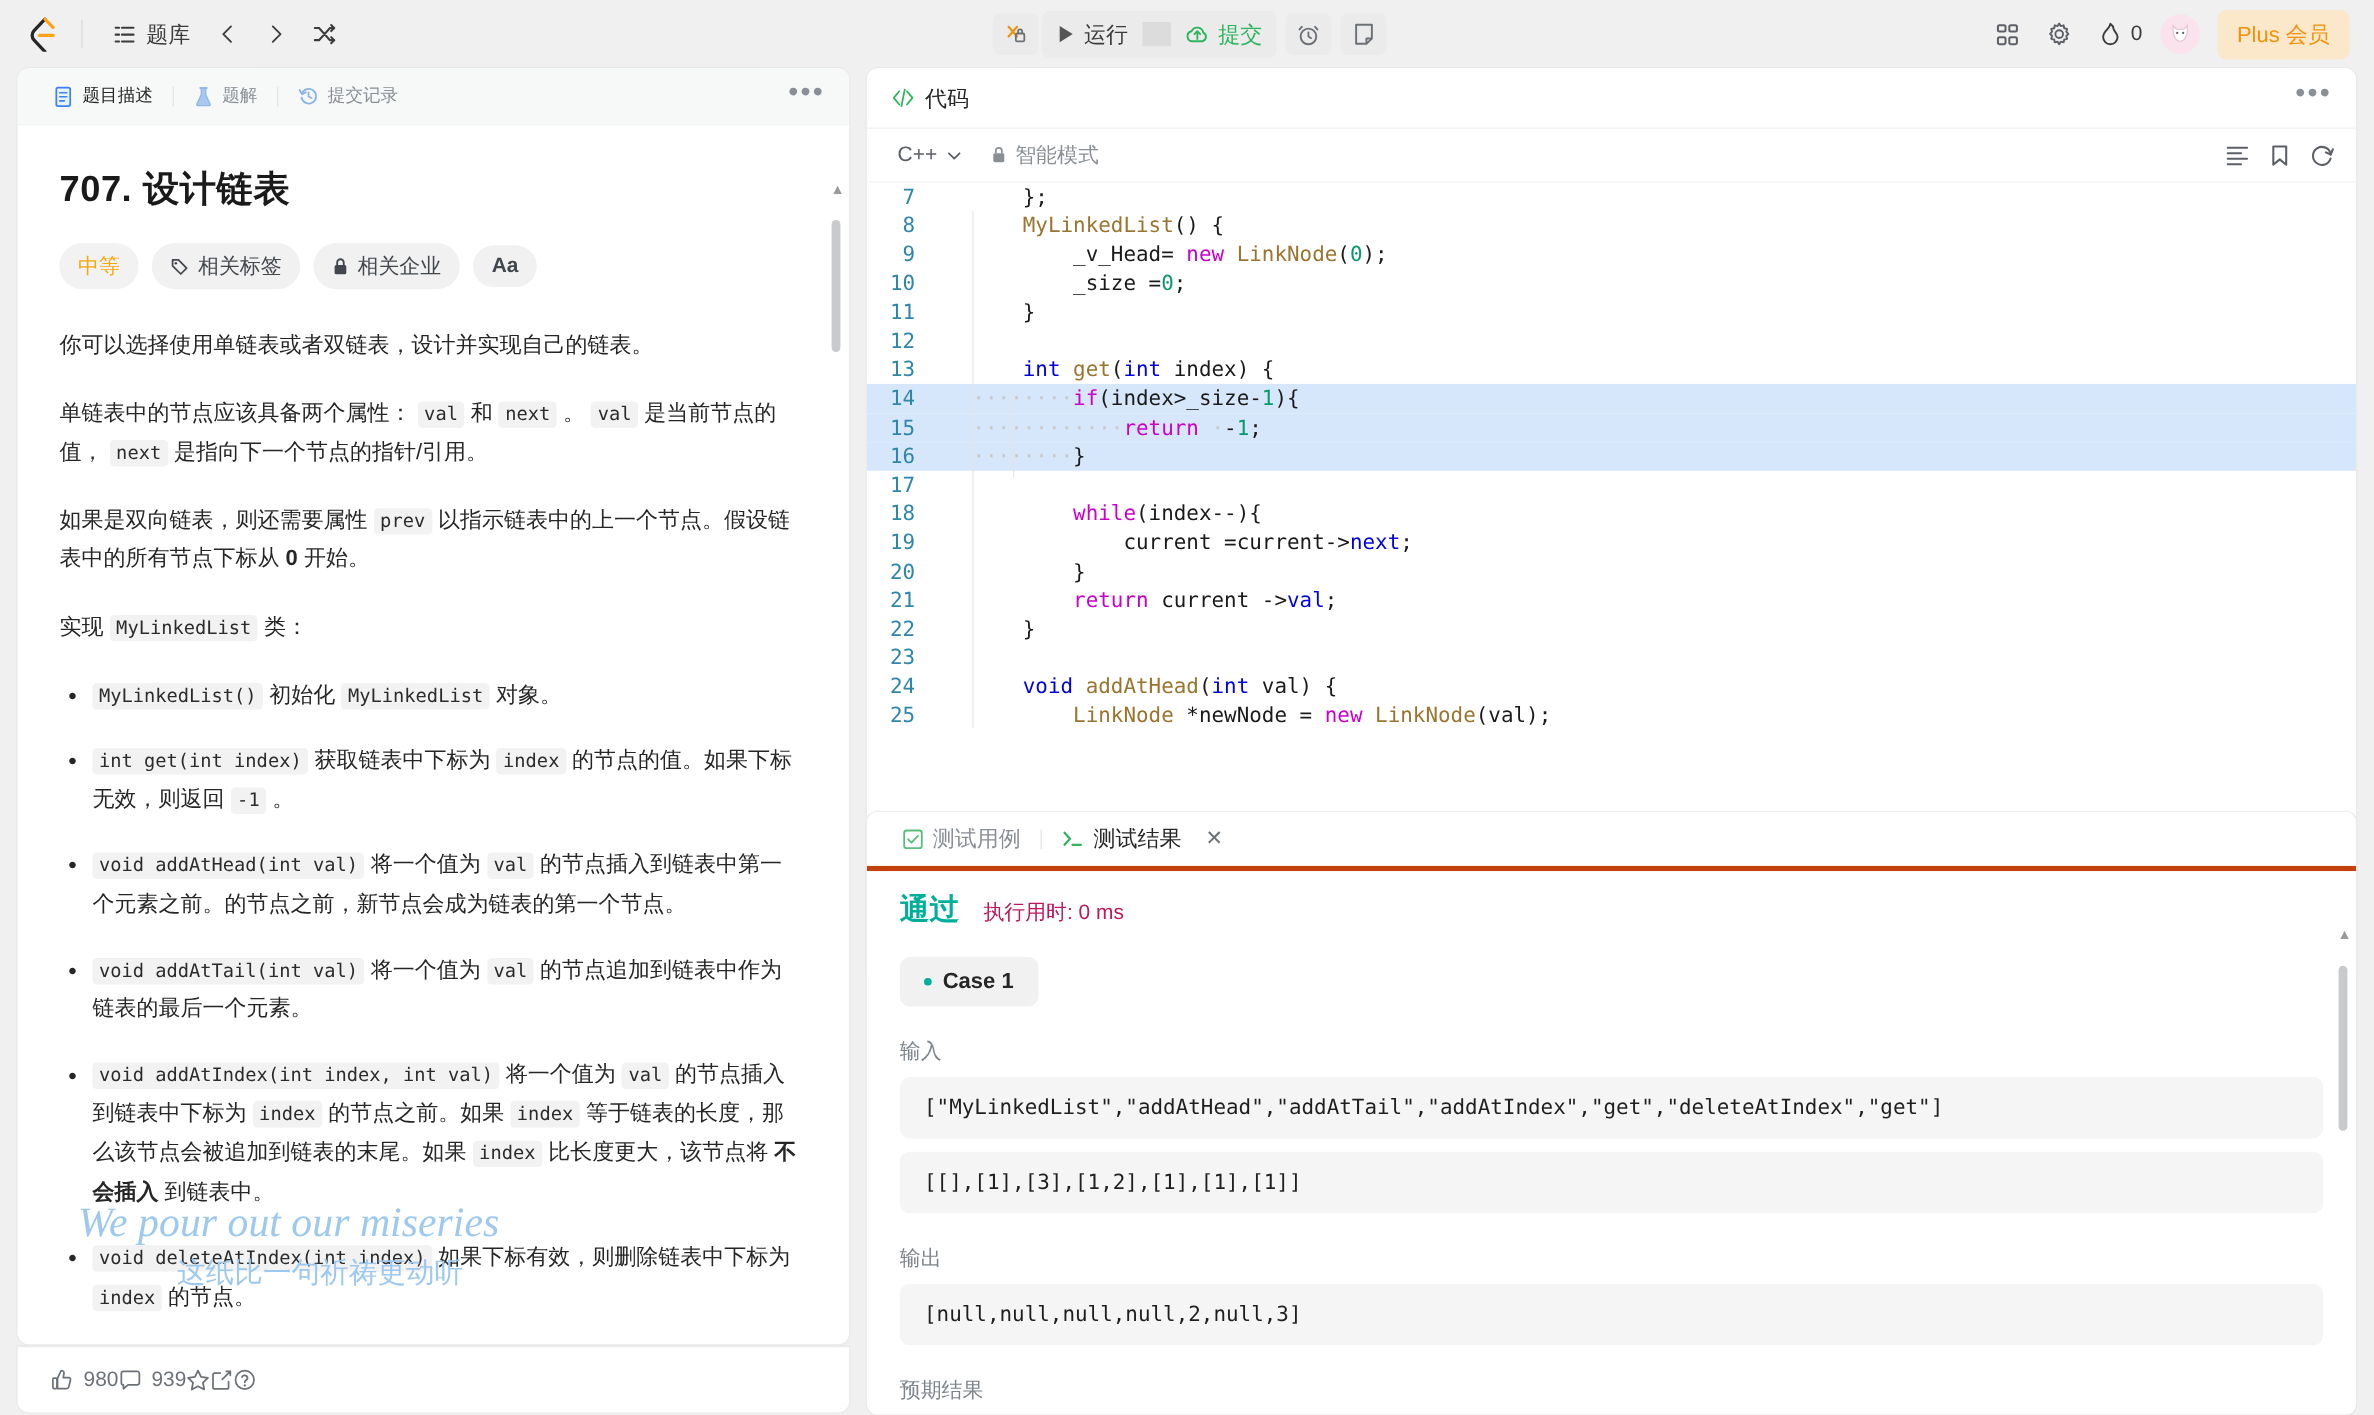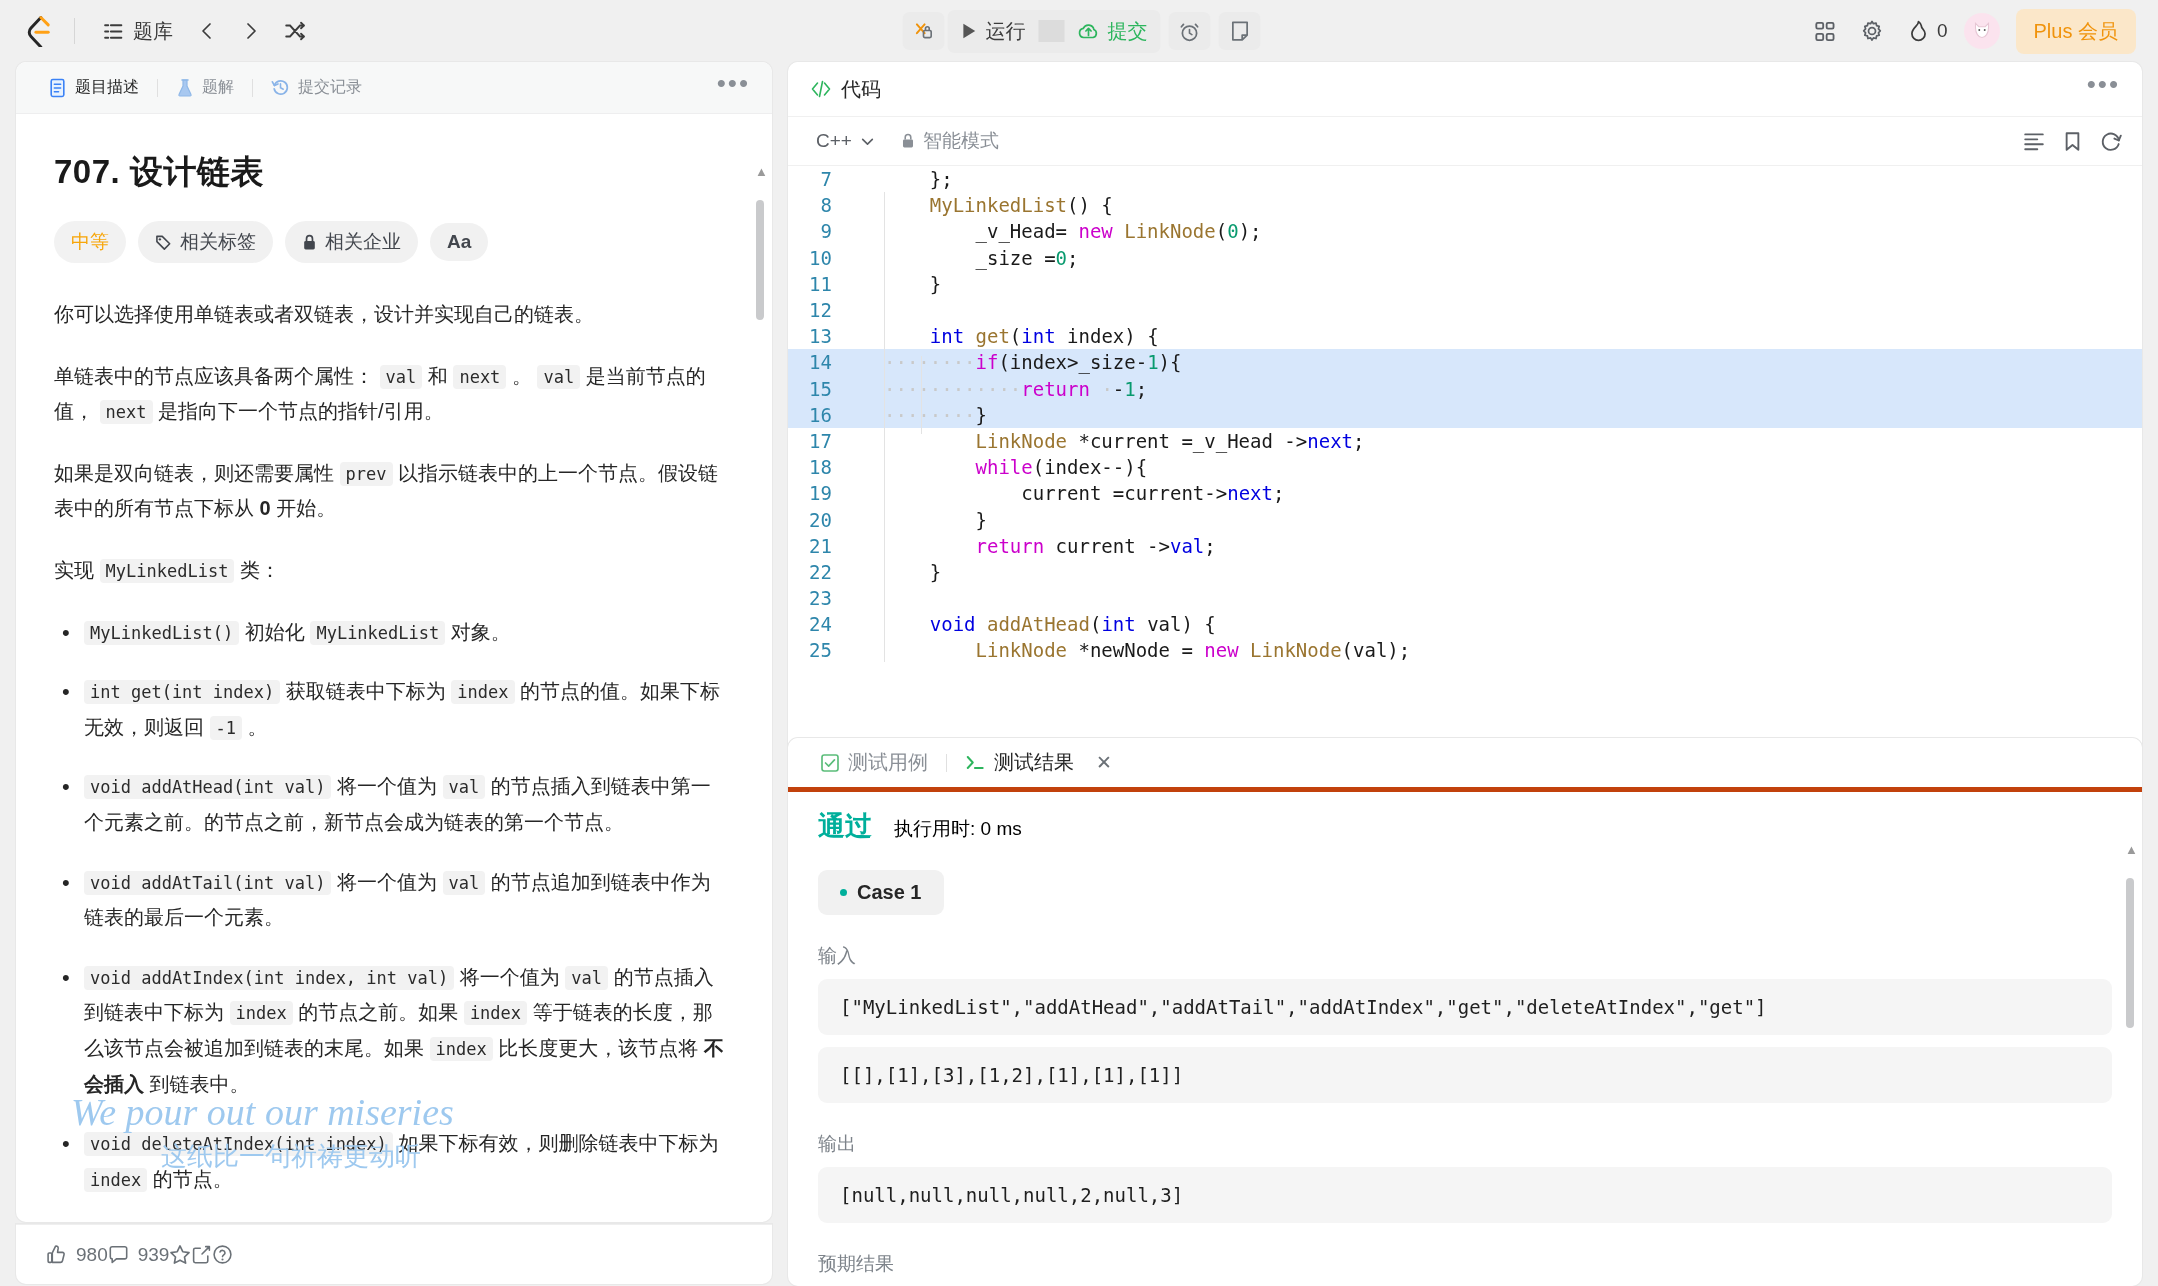--- a/index.html
+++ b/index.html
@@ -153,21 +153,21 @@
     display:flex; flex-direction:column; overflow:hidden;}
   .res-head { height:54px; display:flex; align-items:center; padding: 0 22px; gap:2px;
     background:#fff; border-bottom:5px solid #c2410c; border-radius:10px 10px 0 0;}
   .rtab { display:flex; align-items:center; gap:8px; padding: 5px 10px; border-radius:5px;
     font-size:20px; color:#8a8f96; cursor:pointer; white-space:nowrap;}
   .rtab.active { color:#262626; }
   .xclose { color:#6b7177; font-size:19px; margin-left:10px; cursor:pointer;}
   #res-body { flex:1; overflow:hidden; position:relative; padding: 16px 30px 0 30px; }
   .verdict-row { display:flex; align-items:baseline; gap:22px; margin-bottom: 26px;}
   .verdict { font-size:27px; font-weight:700; color:#00af9b; }
-  .runtime { font-size:19px; color:#000000; }
+  .runtime { font-size:19px; color:#be185d; }
   .case-chip { display:inline-flex; align-items:center; gap:10px; background:#f1f1f1;
     border-radius:9px; padding: 11px 22px; font-size:20px; color:#262626; cursor:pointer;
     font-weight:600;}
   .case-dot { width:7px; height:7px; border-radius:50%; background:#00af9b; }
   .io-label { font-size:19px; color:#7d838a; margin: 28px 0 10px 0;}
   .io-box { background:#f5f5f5; border-radius:9px; padding: 17px 22px;
     font-family:"DejaVu Sans Mono","Liberation Mono",monospace; font-size:19px;
     color:#1f1f1f; margin-bottom: 12px; white-space:pre; overflow:hidden;}
   #rsb { position:absolute; right: 8px; top: 62px; width:8px; height: 470px;}
   #rsb .arrow { position:absolute; left:-1px; color:#9a9a9a; font-size:13px;}
@@ -514,21 +514,21 @@
           <div class="cl"><div class="ln">7</div><div class="ctext"><span class="pl">    </span><span class="pl">};</span></div></div>
           <div class="cl"><div class="ln">8</div><div class="ctext"><span class="pl">    </span><span class="fn">MyLinkedList</span><span class="pl">() {</span></div></div>
           <div class="cl"><div class="ln">9</div><div class="ctext"><span class="pl">        </span><span class="pl">_v_Head= </span><span class="k">new </span><span class="fn">LinkNode</span><span class="pl">(</span><span class="num">0</span><span class="pl">);</span></div></div>
           <div class="cl"><div class="ln">10</div><div class="ctext"><span class="pl">        </span><span class="pl">_size =</span><span class="num">0</span><span class="pl">;</span></div></div>
           <div class="cl"><div class="ln">11</div><div class="ctext"><span class="pl">    </span><span class="pl">}</span></div></div>
           <div class="cl"><div class="ln">12</div><div class="ctext"></div></div>
           <div class="cl"><div class="ln">13</div><div class="ctext"><span class="pl">    </span><span class="kb">int </span><span class="fn">get</span><span class="pl">(</span><span class="kb">int </span><span class="pl">index) {</span></div></div>
           <div class="cl hl"><div class="ln">14</div><div class="ctext"><span class="dot-ind">····</span><span class="dot-ind">····</span><span class="k">if</span><span class="pl">(index&gt;_size-</span><span class="num">1</span><span class="pl">){</span></div></div>
           <div class="cl hl"><div class="ln">15</div><div class="ctext"><span class="dot-ind">····</span><span class="dot-ind">····</span><span class="dot-ind">····</span><span class="k">return </span><span class="dot-ind">·</span><span class="pl">-</span><span class="num">1</span><span class="pl">;</span></div></div>
           <div class="cl hl"><div class="ln">16</div><div class="ctext"><span class="dot-ind">····</span><span class="dot-ind">····</span><span class="pl">}</span></div></div>
-          <div class="cl"><div class="ln">17</div><div class="ctext"><span class="pl">        </span><span class="fn">LinkNode </span><span class="pl">*current =_v_Head -&gt;</span><span class="kb">next</span><span class="pl">;</span></div></div>
+          <div class="cl"><div class="ln">17</div></div>
           <div class="cl"><div class="ln">18</div><div class="ctext"><span class="pl">        </span><span class="k">while</span><span class="pl">(index--){</span></div></div>
           <div class="cl"><div class="ln">19</div><div class="ctext"><span class="pl">            </span><span class="pl">current =current-&gt;</span><span class="kb">next</span><span class="pl">;</span></div></div>
           <div class="cl"><div class="ln">20</div><div class="ctext"><span class="pl">        </span><span class="pl">}</span></div></div>
           <div class="cl"><div class="ln">21</div><div class="ctext"><span class="pl">        </span><span class="k">return </span><span class="pl">current -&gt;</span><span class="kb">val</span><span class="pl">;</span></div></div>
           <div class="cl"><div class="ln">22</div><div class="ctext"><span class="pl">    </span><span class="pl">}</span></div></div>
           <div class="cl"><div class="ln">23</div><div class="ctext"></div></div>
           <div class="cl"><div class="ln">24</div><div class="ctext"><span class="pl">    </span><span class="kb">void </span><span class="fn">addAtHead</span><span class="pl">(</span><span class="kb">int </span><span class="pl">val) {</span></div></div>
           <div class="cl"><div class="ln">25</div><div class="ctext"><span class="pl">        </span><span class="fn">LinkNode </span><span class="pl">*newNode = </span><span class="k">new </span><span class="fn">LinkNode</span><span class="pl">(val);</span></div></div>
           <div class="guide" style="left: 96px; top: 26px; height: 470px;"></div>
           <div class="guide" style="left: 133px; top: 190px; height: 78px;"></div>

